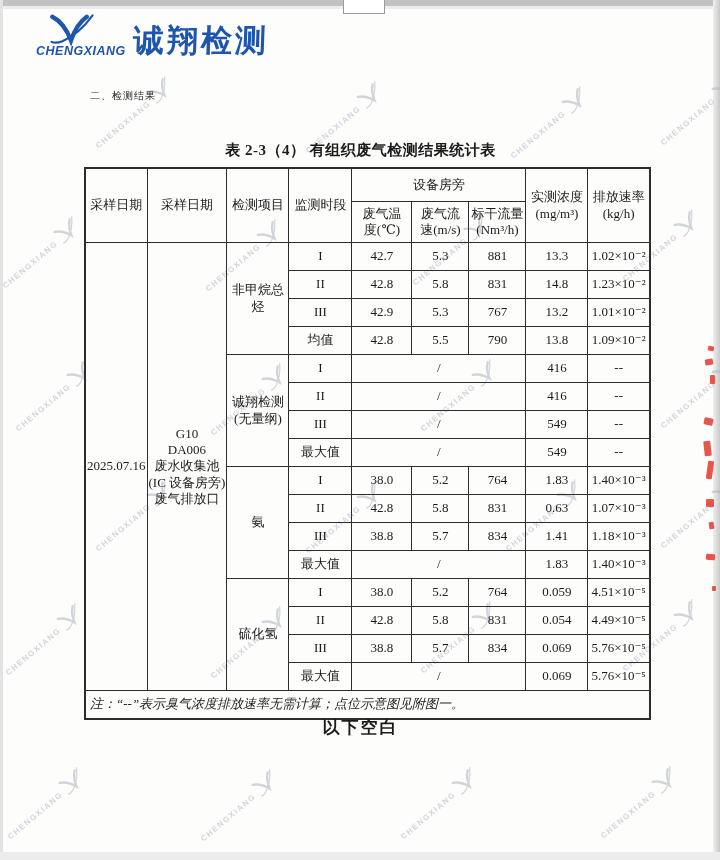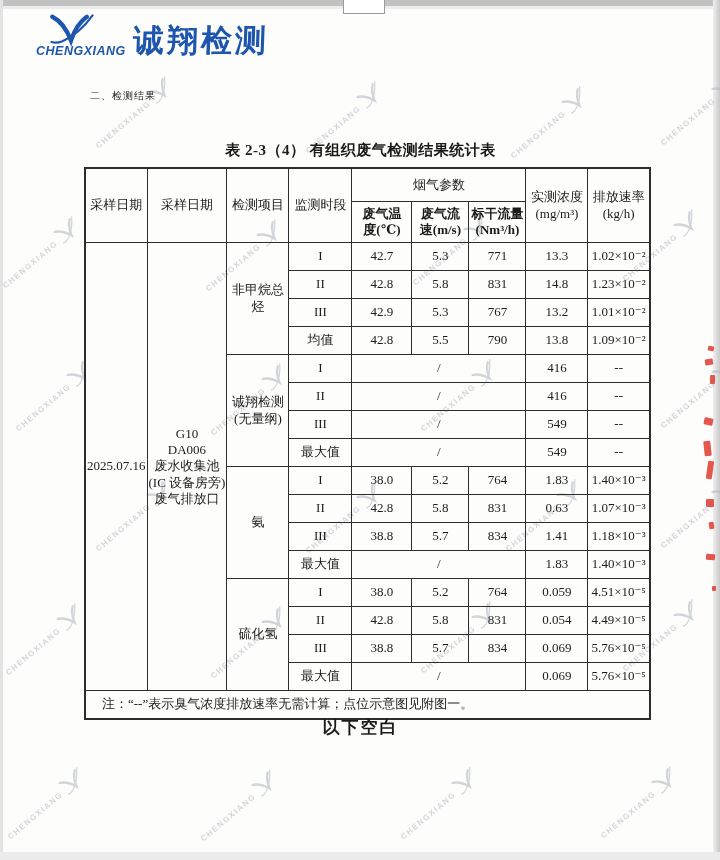--- a/index.html
+++ b/index.html
@@ -34,26 +34,26 @@
   .section-title{position:absolute;left:90px;top:89px;font-size:10px;font-weight:400;letter-spacing:1px;}
   .table-title{position:absolute;left:84px;top:141px;width:553px;text-align:center;
                font-size:15px;font-weight:700;letter-spacing:.5px;}
 
   
   .tbl-wrap{position:absolute;left:84px;top:167px;}
   table.tbl{border-collapse:collapse;table-layout:fixed;border:2px solid #2d2d2d;background:transparent;}
   .tbl th,.tbl td{border:1px solid #2d2d2d;text-align:center;vertical-align:middle;
                   font-weight:400;padding:0 1px;font-size:13px;line-height:1.25;background:transparent;}
   .tbl thead tr:nth-child(1) th{height:32px;}
-  .tbl thead tr:nth-child(2) th{height:40px;font-weight:bold;}
+  .tbl thead tr:nth-child(2) th{height:40px;}
   .tbl tbody tr{height:28px;}
   .ml{white-space:pre-line;}
   .cell-date{font-size:12px;letter-spacing:0;white-space:nowrap;margin-top:27px;}
   .cell-point{font-size:12px;line-height:1.6;white-space:pre;overflow:visible;}
-  .note-cell{text-align:left !important;padding:2px 16px !important;font-size:12.5px;height:22px;}
+  .note-cell{text-align:left !important;padding:2px 4px !important;font-size:12.5px;height:22px;font-style:italic;}
   .below-blank{position:absolute;left:84px;top:716px;width:553px;text-align:center;
                font-size:17px;font-weight:700;letter-spacing:2px;}
 </style>
 </head>
 <body>
 
 <div class="stage">
   <div class="wm-layer">
       <div class="wm" style="left: 85px; top: 103px;">
         <span class="wm-text">CHENGXIANG</span>
@@ -261,21 +261,21 @@
             <col style="width: 57px;">
             <col style="width: 62px;">
             <col style="width: 62px;">
           </colgroup>
           <thead>
             <tr>
               <th rowspan="2">采样日期</th>
               <th rowspan="2">采样日期</th>
               <th rowspan="2">检测项目</th>
               <th rowspan="2">监测时段</th>
-              <th colspan="3">烟气参数</th>
+              <th colspan="3">设备房旁</th>
               <th rowspan="2" class="ml">实测浓度
 (mg/m³)</th>
               <th rowspan="2" class="ml">排放速率
 (kg/h)</th>
             </tr>
             <tr>
               <th class="ml">废气温
 度(℃)</th>
               <th class="ml">废气流
 速(m/s)</th>
@@ -288,21 +288,21 @@
               <td rowspan="16" class="cell-date">2025.07.16</td>
               <td rowspan="16" class="cell-point">G10
 DA006
 废水收集池
 (IC 设备房旁)
 废气排放口</td>
               <td rowspan="4" class="ml">非甲烷总烃</td>
               <td>I</td>
               <td>42.7</td>
               <td>5.3</td>
-              <td>771</td>
+              <td>881</td>
               <td>13.3</td>
               <td>1.02×10⁻²</td>
             </tr>
             <tr>
               <td>II</td>
               <td>42.8</td>
               <td>5.8</td>
               <td>831</td>
               <td>14.8</td>
               <td>1.23×10⁻²</td>

